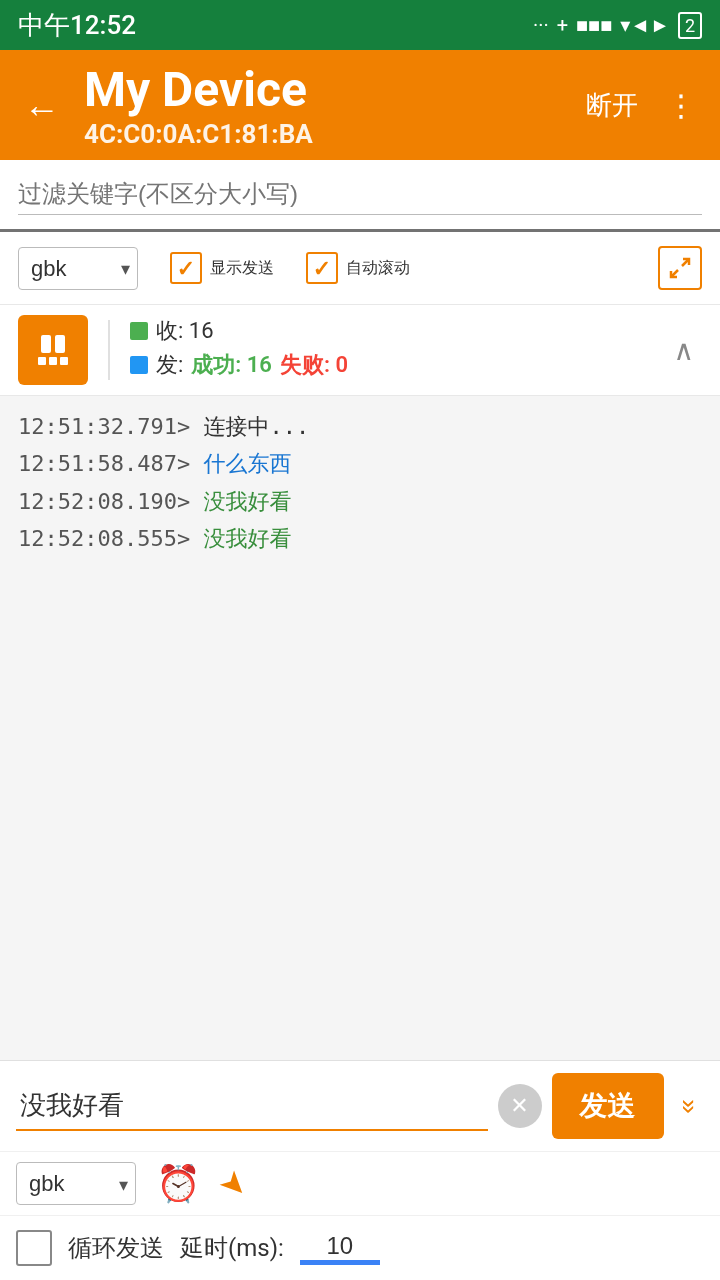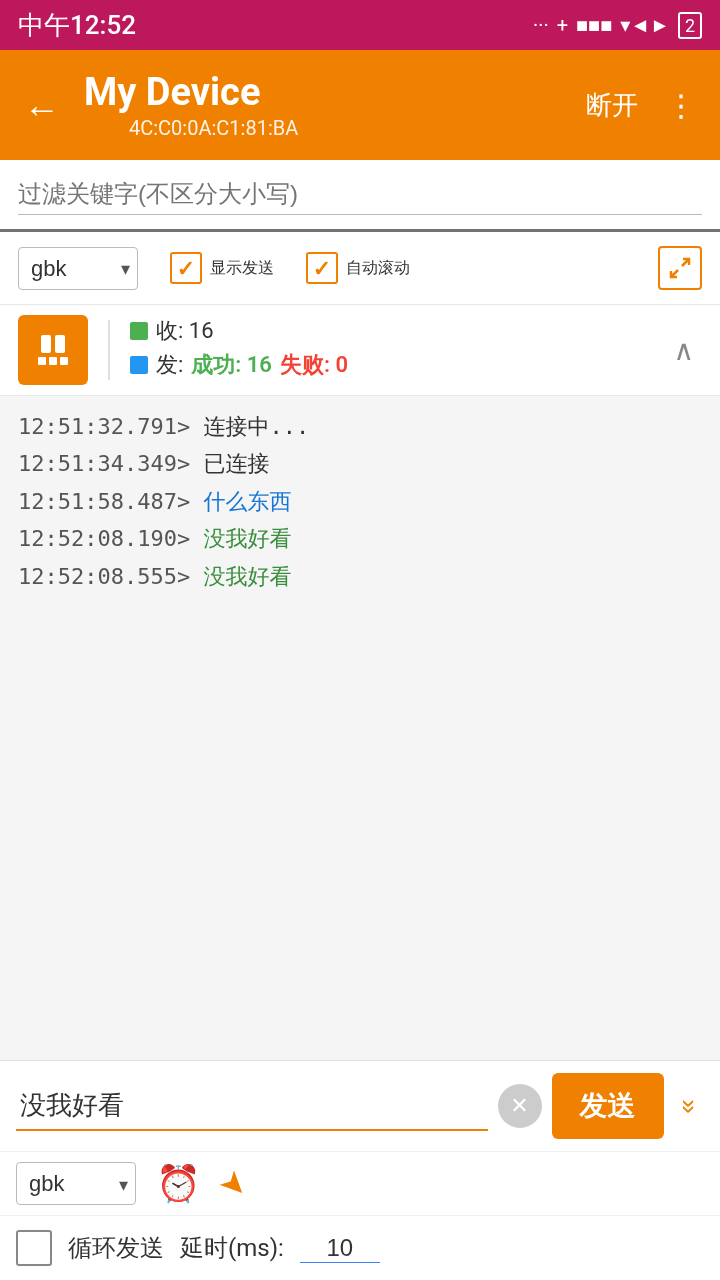--- a/index.html
+++ b/index.html
@@ -10,21 +10,21 @@
       font-family: 'Roboto', Arial, sans-serif;
       background: #f5f5f5;
       position: relative;
       overflow-x: hidden;
     }
 
     
     .status-bar {
       width: 100%;
       height: 50px;
-      background: #be185d;
+      background: #15803d;
       display: flex;
       align-items: center;
       justify-content: space-between;
       padding: 0 18px;
     }
     .status-bar-time {
       color: white;
       font-size: 26px;
       font-weight: 500;
     }
@@ -63,29 +63,28 @@
       line-height: 1;
       background: none;
       border: none;
       padding: 8px;
     }
     .app-bar-title-block {
       flex: 1;
     }
     .app-bar-title {
       color: white;
-      font-size: 38px;
+      font-size: 48px;
       font-weight: 700;
       line-height: 1.2;
     }
     .app-bar-subtitle {
       color: rgba(255,255,255,0.9);
-      font-size: 20px;
-      font-weight: 400;
-      margin-left: 45px;
+      font-size: 26px;
+      font-weight: 700;
     }
     .disconnect-btn {
       color: white;
       font-size: 26px;
       font-weight: 500;
       background: none;
       border: none;
       cursor: pointer;
       padding: 8px 4px;
     }
@@ -388,21 +387,21 @@
       border-radius: 3px;
       background: white;
       cursor: pointer;
     }
     .loop-label {
       font-size: 24px;
       color: #333;
     }
     .delay-input {
       border: none;
-      border-bottom: 1px solid #3b82f6;
+      border-bottom: 5px solid #3b82f6;
       font-size: 24px;
       width: 80px;
       text-align: center;
       outline: none;
       color: #333;
     }
   </style>
 </head>
 <body>
 
@@ -481,21 +480,20 @@
       <span class="stat-success">成功: 16</span>
       <span class="stat-fail">失败: 0</span>
     </div>
   </div>
   <div class="collapse-btn">∧</div>
 </div>
 
 <div class="log-area" id="log-area">
 
 <div class="log-entry"><span class="log-time">12:51:32.791&gt;</span> <span class="log-text-default">连接中...</span></div>
-    <div class="log-entry"><span class="log-time">12:51:34.349&gt;</span> <span class="log-text-default">已连接</span></div>
     <div class="log-entry"><span class="log-time">12:51:58.487&gt;</span> <span class="log-text-blue">什么东西</span></div>
     <div class="log-entry"><span class="log-time">12:52:08.190&gt;</span> <span class="log-text-green">没我好看</span></div>
     <div class="log-entry"><span class="log-time">12:52:08.555&gt;</span> <span class="log-text-green">没我好看</span></div>
   </div>
 
 <div class="bottom-area">
 
   <div class="input-row">
     <input class="message-input" type="text" value="没我好看" style="">
     <button class="clear-btn">✕</button>

